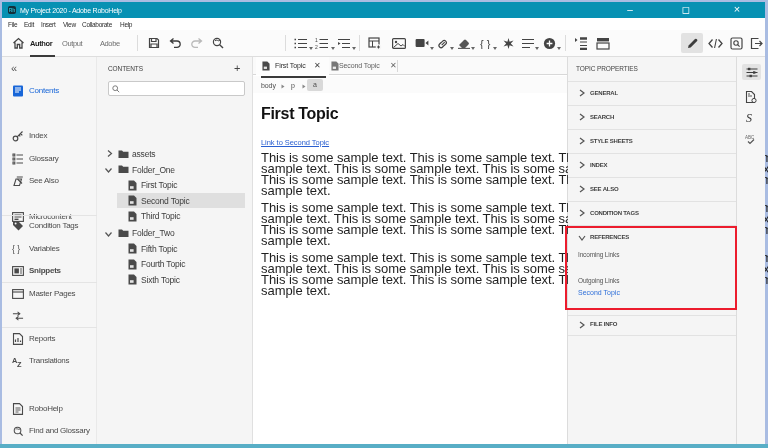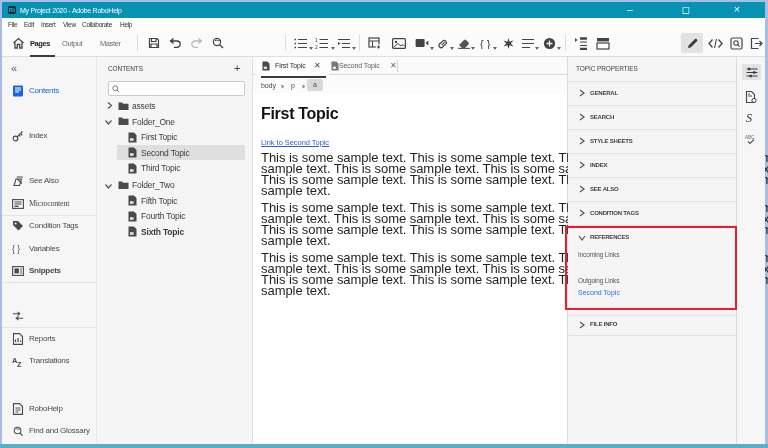--- a/index.html
+++ b/index.html
@@ -23,21 +23,21 @@
   #sidebar { left:0; top:55px; width:95px; height:387px; background:#f6f6f6; border-right:1px solid #e9e9e9; }
   .sbrow { position:absolute; left:0; width:95px; height:22px; }
   .sbico { position:absolute; left:10px; top:5px; width:12px; height:12px; }
   .sblab { position:absolute; left:27px; top:0; height:22px; line-height:22.5px; font-size:8px; letter-spacing:-0.25px; color:#4b4b4b; white-space:nowrap; }
   .sbdiv { position:absolute; left:0; width:95px; height:1px; background:#e4e4e4; }
   #cpanel { left:95px; top:55px; width:156px; height:387px; background:#f5f5f5; border-right:1px solid #e0e0e0; }
   #epanel { left:251px; top:55px; width:315px; height:387px; background:#fff; border-right:1px solid #dcdcdc; }
   #rpanel { left:566px; top:55px; width:169px; height:387px; background:#f5f5f5; border-right:1px solid #dcdcdc; }
   #rstrip { left:735px; top:55px; width:28px; height:387px; background:#f6f6f6; }
   #bottombar { position:absolute; left:0px; top:444px; width:768px; height:4px; background:#58aec6; }
-  .treerow { position:absolute; left:0; width:156px; height:15.6px; font-size:8.5px; letter-spacing:-0.2px; color:#3c3c3c; white-space:nowrap; }
+  .treerow { position:absolute; left:0; width:156px; height:15.6px; font-size:8.5px; letter-spacing:-0.2px; color:#3c3c3c; white-space:nowrap;margin-top:48px; }
   .tico { position:absolute; top:2.5px; }
   .sechead { position:absolute; left:0; width:168px; height:24px; font-size:6px; font-weight:bold; color:#3f3f3f; letter-spacing:-0.2px; }
   .secdiv { position:absolute; left:0; width:168px; height:1px; background:#e2e2e2; }
   .chev { position:absolute; left:11px; top:8px; }
   svg { display:block; }
 </style>
 </head>
 <body>
 <div id="win">
 <div id="app">
@@ -53,24 +53,24 @@
     <span class="menu" style="left:22px;">Edit</span>
     <span class="menu" style="left:39px;">Insert</span>
     <span class="menu" style="left:61px;">View</span>
     <span class="menu" style="left:80px;">Collaborate</span>
     <span class="menu" style="left:118px;">Help</span>
   </div>
   <div class="abs" id="toolbar">
     <svg class="ticon" style="left:10px;top:7px;" width="13" height="13" viewBox="0 0 13 13">
           <path d="M1.5 6 L6.5 1.5 L11.5 6 M3 5.5 V11 H5.3 V7.5 H7.7 V11 H10 V5.5" fill="none" stroke="#444" stroke-width="1.3"></path>
         </svg>
-    <span class="tbtxt" style="left:28px;color:#1d1d1d;font-weight:bold;">Pages</span>
+    <span class="tbtxt" style="left:28px;color:#1d1d1d;font-weight:bold;">Author</span>
     <div class="abs" style="left:28px;top:25px;width:25px;height:2px;background:#3b3b3b;"></div>
     <span class="tbtxt" style="left:60px;">Output</span>
-    <span class="tbtxt" style="left:98px;">Master</span>
+    <span class="tbtxt" style="left:98px;">Adobe</span>
     <div class="tbsep" style="left:135px;"></div>
     <svg class="ticon" style="left:146px;top:7px;" width="12" height="12" viewBox="0 0 12 12">
           <path d="M1.5 1.5 H9 L10.5 3 V10.5 H1.5 Z M3.5 1.5 V4.5 H8 V1.5 M3 10.5 V7 H9 V10.5" fill="none" stroke="#444" stroke-width="1.2"></path>
         </svg>
     <svg class="ticon" style="left:167px;top:7px;" width="13" height="12" viewBox="0 0 13 12">
           <path d="M4.5 1.5 L1.5 4 L4.5 6.5 M1.5 4 H8 A3.2 3.2 0 0 1 8 10.4 H5" fill="none" stroke="#3c3c3c" stroke-width="1.3"></path>
         </svg>
     <svg class="ticon" style="left:188px;top:7px;" width="13" height="12" viewBox="0 0 13 12">
           <path d="M8.5 1.5 L11.5 4 L8.5 6.5 M11.5 4 H5 A3.2 3.2 0 0 0 5 10.4 H8" fill="none" stroke="#b9b9b9" stroke-width="1.3"></path>
         </svg>
@@ -189,28 +189,37 @@
           </svg>
       <span class="sblab" style="color:#1866d8;">Contents</span>
     </div>
     <div class="sbrow" style="top:68px;">
       <svg class="sbico" viewBox="0 0 12 12">
             <circle cx="3.5" cy="8.5" r="2.3" fill="none" stroke="#4a4a4a" stroke-width="1.2"></circle>
             <path d="M5.2 6.8 L10.5 1.5 M8.5 3.5 L10.3 5.3 M7 5 L8.3 6.3" stroke="#4a4a4a" stroke-width="1.2" fill="none"></path>
           </svg>
       <span class="sblab">Index</span>
     </div>
+    <div class="sbrow" style="top:90.5px;">
+      <svg class="sbico" viewBox="0 0 12 12">
+            <g stroke="#4a4a4a" stroke-width="1.1" fill="none">
+              <path d="M4.5 2 H11 M4.5 6 H11 M4.5 10 H11"></path>
+              <path d="M1 1 H2.8 V3 H1 Z M1 5 H2.8 V7 H1 Z M1 9 H2.8 V11 H1 Z"></path>
+            </g>
+          </svg>
+      <span class="sblab">Glossary</span>
+    </div>
     <div class="sbrow" style="top:113px;">
       <svg class="sbico" viewBox="0 0 12 12">
             <path d="M2 10.5 L4 4 H9.5 L7.5 10.5 Z" fill="none" stroke="#4a4a4a" stroke-width="1.1"></path>
             <path d="M4.8 2 L10.8 2 M5.5 4 L10 8.5" stroke="#4a4a4a" stroke-width="1.1" fill="none"></path>
           </svg>
       <span class="sblab">See Also</span>
     </div>
-    <div class="sbrow" style="top:136px;font-family:Liberation Serif, serif;">
+    <div class="sbrow" style="top:149px;">
       <svg class="sbico" viewBox="0 0 12 12">
             <rect x="0.6" y="1.6" width="10.8" height="8.8" fill="none" stroke="#4a4a4a" stroke-width="1.1"></rect>
             <path d="M2.5 4 H9.5 M2.5 6 H9.5" stroke="#4a4a4a" stroke-width="1"></path>
             <rect x="2.5" y="7.6" width="4" height="1.4" fill="#4a4a4a"></rect>
           </svg>
       <span class="sblab">Microcontent</span>
     </div>
     <div class="sbdiv" style="top:157.5px;"></div>
     <div class="sbrow" style="top:158px;">
       <svg class="sbico" viewBox="0 0 12 12">
@@ -227,20 +236,27 @@
     </div>
     <div class="sbrow" style="top:203px;font-weight:bold;">
       <svg class="sbico" viewBox="0 0 12 12">
             <rect x="0.6" y="1.6" width="10.8" height="8.8" fill="none" stroke="#4a4a4a" stroke-width="1.1"></rect>
             <rect x="2.4" y="3.4" width="4.5" height="5" fill="#4a4a4a"></rect>
             <path d="M8 4 H10 M8 6 H10 M8 8 H10" stroke="#4a4a4a" stroke-width="0.9"></path>
           </svg>
       <span class="sblab">Snippets</span>
     </div>
     <div class="sbdiv" style="top:225px;"></div>
+    <div class="sbrow" style="top:225.5px;">
+      <svg class="sbico" viewBox="0 0 12 12">
+            <rect x="0.6" y="1.6" width="10.8" height="8.8" fill="none" stroke="#4a4a4a" stroke-width="1.1"></rect>
+            <path d="M0.6 4 H11.4" stroke="#4a4a4a" stroke-width="1.1"></path>
+          </svg>
+      <span class="sblab">Master Pages</span>
+    </div>
     <div class="sbrow" style="top:248px;">
       <svg class="sbico" viewBox="0 0 13 12">
             <path d="M1 3.5 H8 M6 1.5 L8.5 3.5 L6 5.5 M12 8.5 H5 M7 6.5 L4.5 8.5 L7 10.5" fill="none" stroke="#4a4a4a" stroke-width="1.1"></path>
           </svg>
     </div>
     <div class="sbdiv" style="top:270px;"></div>
     <div class="sbrow" style="top:270.5px;">
       <svg class="sbico" viewBox="0 0 12 12">
             <path d="M1.5 0.6 H7.5 L10.5 3.6 V11.4 H1.5 Z" fill="none" stroke="#4a4a4a" stroke-width="1.1"></path>
             <path d="M3.5 9 V6.5 M6 9 V5 M8.5 9 V7.5" stroke="#4a4a4a" stroke-width="1.2"></path>
@@ -335,21 +351,21 @@
           </svg>
       <span style="position:absolute;left:44px;top:3px;">Fifth Topic</span>
     </div>
     <div class="treerow" style="top:151px;">
       <svg class="tico" style="left:31px;" width="9" height="11" viewBox="0 0 9 11">
             <path d="M0.5 0.5 H6 L8.5 3 V10.5 H0.5 Z" fill="#4a4a4a"></path>
             <rect x="2" y="6.2" width="3.6" height="2.6" fill="#fff" opacity="0.85"></rect>
           </svg>
       <span style="position:absolute;left:44px;top:3px;">Fourth Topic</span>
     </div>
-    <div class="treerow" style="top:166.5px;font-weight:bold;">
+    <div class="treerow" style="top:166.5px;">
       <svg class="tico" style="left:31px;" width="9" height="11" viewBox="0 0 9 11">
             <path d="M0.5 0.5 H6 L8.5 3 V10.5 H0.5 Z" fill="#4a4a4a"></path>
             <rect x="2" y="6.2" width="3.6" height="2.6" fill="#fff" opacity="0.85"></rect>
           </svg>
       <span style="position:absolute;left:44px;top:3px;">Sixth Topic</span>
     </div>
   </div>
   <div class="abs" id="epanel">
     <div class="abs" style="left:0;top:0;width:314px;height:18px;background:#fafafa;border-bottom:1px solid #d8d8d8;">
       <div class="abs" style="left:3px;top:0;width:73px;height:18px;background:#fdfdfd;">

